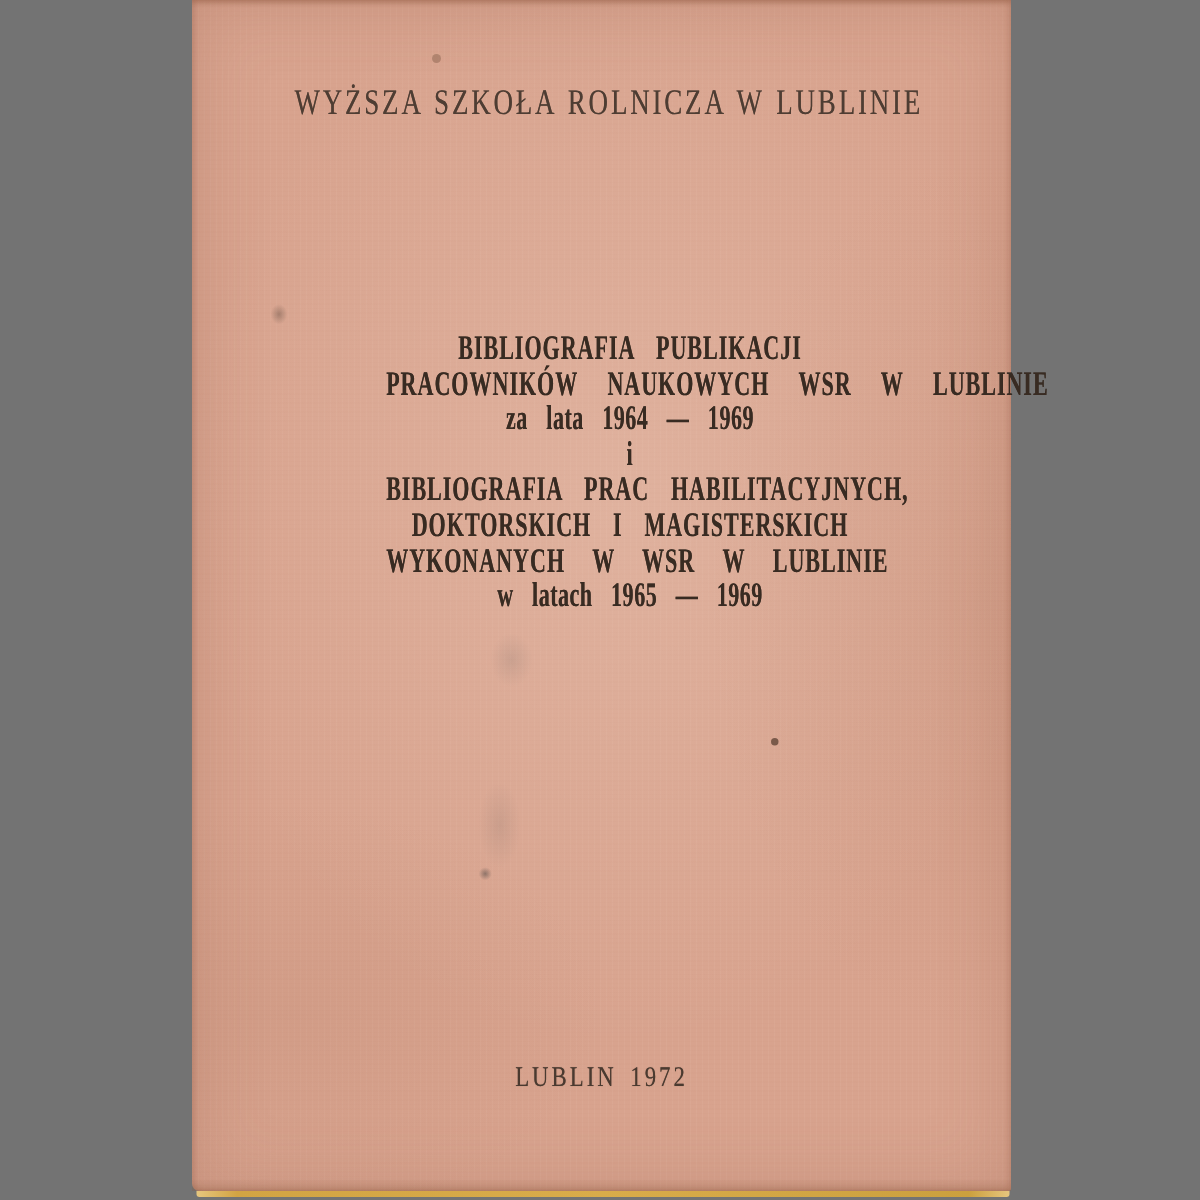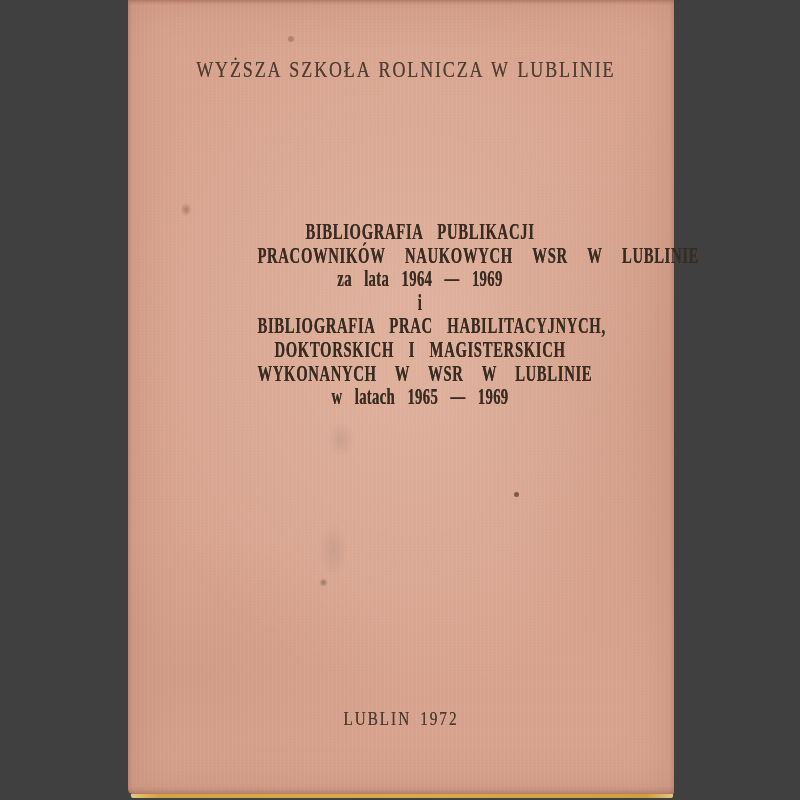--- a/index.html
+++ b/index.html
@@ -5,21 +5,21 @@
   * { margin: 0; padding: 0; box-sizing: border-box; }
   html, body {
     width: 800px; height: 800px;
     background: #ffffff;
     overflow: hidden;
     font-family: "Liberation Serif", serif;
   }
   .scan {
     position: relative;
     width: 800px; height: 800px;
-    background: #404040;
+    background: #737373;
   }
   
   .cover {
     position: absolute;
     left: 128px; top: 0;
     width: 546px; height: 794px;
     background-color: #d8a38e;
     background-image:
       radial-gradient(ellipse 420px 520px at 52% 42%, rgba(255,238,224,0.20), rgba(255,238,224,0) 70%),
       radial-gradient(ellipse 300px 200px at 12% 85%, rgba(150,95,70,0.10), rgba(150,95,70,0) 70%),

